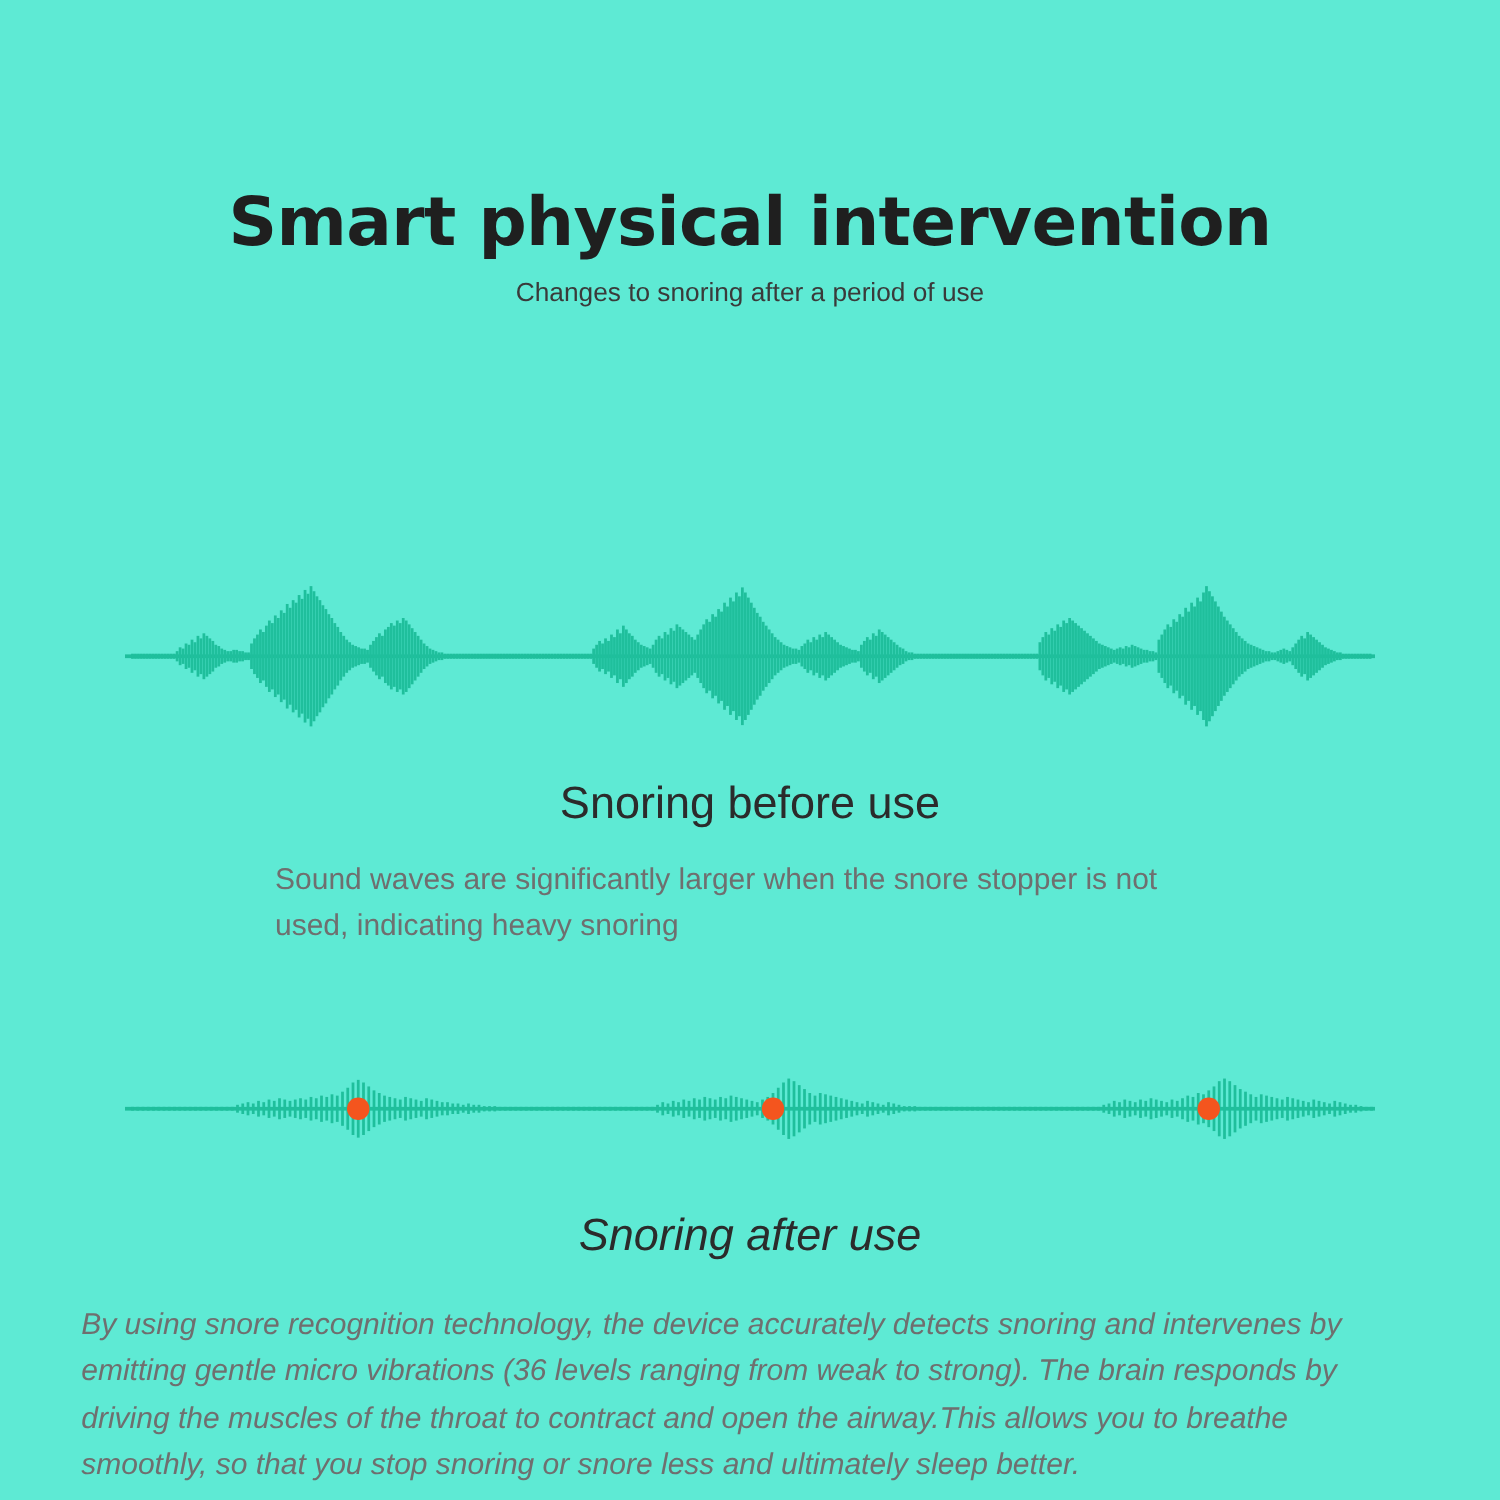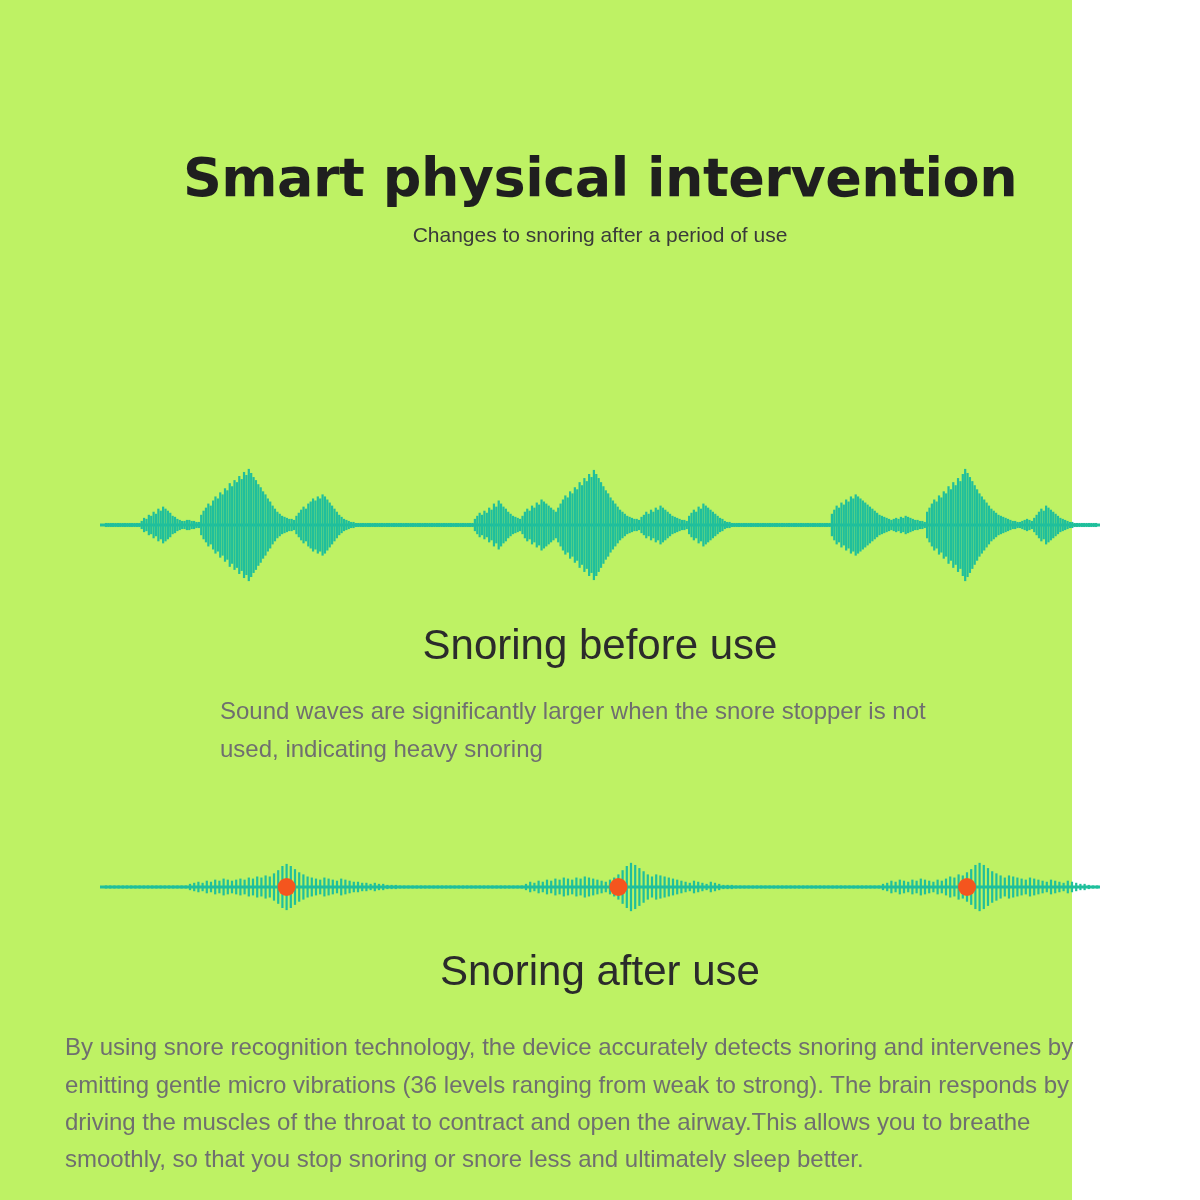--- a/index.html
+++ b/index.html
@@ -11,23 +11,23 @@
   body {
     width: 1200px;
     height: 1200px;
     font-family: "Liberation Sans", sans-serif;
     color: #2b2b2b;
     -webkit-font-smoothing: antialiased;
     overflow: hidden;
   }
   .page {
     position: relative;
-    width: 1072px;
+    width: 1200px;
     height: 1200px;
-    background: #bef264;
+    background: #5eead4;
   }
 
   
   .header {
     position: absolute;
     top: 148px;
     left: 0;
     width: 1200px;
     text-align: center;
   }
@@ -60,21 +60,21 @@
   .wave-block.after  { top: 845px; }
 
   .wave-canvas {
     display: block;
     margin: 0 auto;
   }
 
   
   .caption-heading {
     font-family: "Liberation Sans", sans-serif;
-    font-size: 42px;
+    font-size: 36px;
     font-weight: 400;
     color: #2b2b2b;
     text-align: center;
     line-height: 1.2;
     margin: 0;
   }
   .caption-body {
     font-family: "Liberation Sans", sans-serif;
     font-size: 24px;
     font-weight: 400;
@@ -90,23 +90,24 @@
     left: 0;
     width: 1200px;
   }
   .before-caption .caption-body {
     margin-top: 22px;
     width: 760px;
   }
 
   .after-caption {
     position: absolute;
-    top: 946px;
+    top: 966px;
     left: 0;
     width: 1200px;
+    font-style: italic;
   }
   .after-caption .caption-body {
     margin-top: 32px;
     width: 1070px;
   }
 </style>
 </head>
 <body>
 
 <div class="page">

